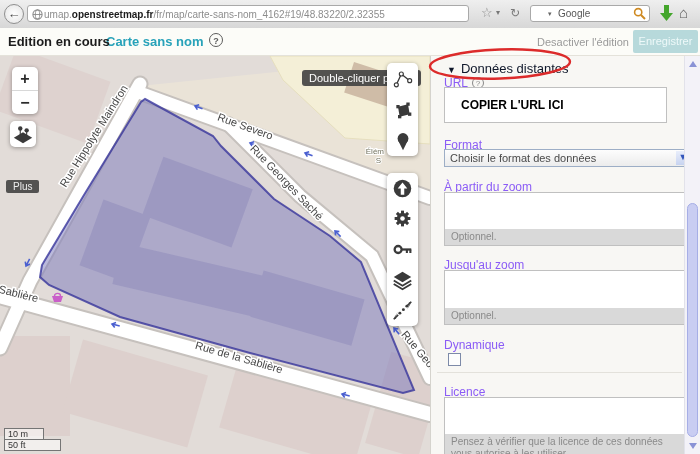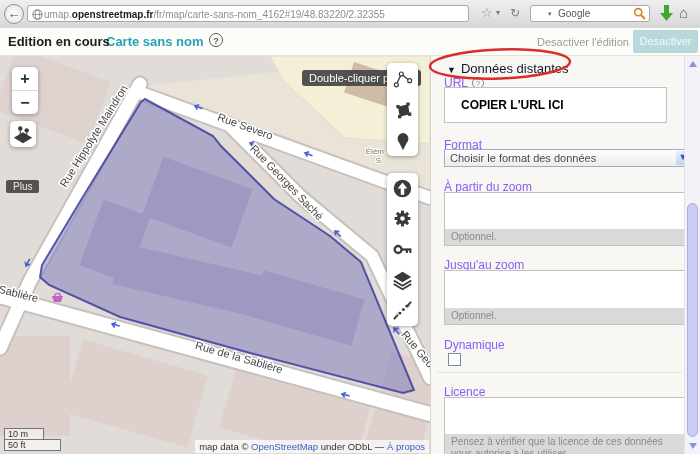--- a/index.html
+++ b/index.html
@@ -135,21 +135,21 @@
     <path d="M5,0 h5 v8 h4 l-6.5,8 L1,8 h4 Z" fill="#44a62c"></path>
   </svg>
   <div id="home-icon" class="abs">⌂</div>
 </div>
 
 <div id="editor-bar" class="abs">
   <span id="map-title" class="abs">Carte sans nom</span>
   <span id="edit-status" class="abs">Edition en cours</span>
   <span id="help-circle" class="abs">?</span>
   <span id="disable-edit" class="abs">Desactiver l'édition</span>
-  <div id="save-btn" class="abs">Desactiver</div>
+  <div id="save-btn" class="abs">Enregistrer</div>
 </div>
 
 <div id="map" class="abs">
   <svg width="430" height="398" viewBox="0 0 430 398">
 
     <rect x="0" y="0" width="430" height="398" fill="#e2dcd8"></rect>
 
     <polygon points="140,30 430,0 430,140 250,70" fill="#eae3d7"></polygon>
     <polygon points="270,0 430,0 430,88 345,82 283,24" fill="#f4efd7" stroke="#e6dfbe" stroke-width="1"></polygon>
     <rect x="348" y="12" width="46" height="32" fill="#cfbca7" transform="rotate(18 370 28)"></rect>
@@ -296,26 +296,20 @@
       <circle cx="17" cy="7" r="1.7" fill="#3a3a3a"></circle>
       <path d="M7,13 L2,22 L5,21 L3,19 Z" fill="#3a3a3a"></path>
       <path d="M17,11 L22,2 L19,3 L21,5 Z" fill="#3a3a3a"></path>
       <path d="M2,22 L7,17 M22,2 L17,7" stroke="#3a3a3a" stroke-width="2"></path>
     </svg>
   </div>
 
   <div id="scale-metric" class="abs scale-box">10 m</div>
   <div id="scale-imperial" class="abs scale-box">50 ft</div>
 
-  <div id="attribution" class="abs">
-    <span>map data ©</span>
-    <a>OpenStreetMap</a>
-    <span>under ODbL —</span>
-    <a>À propos</a>
-  </div>
 </div>
 
 <div id="panel" class="abs">
   <div id="panel-title" class="abs">
     <span class="tri">▼</span><span>Données distantes</span>
   </div>
 
   <div class="abs field-label" style="left:13px;top:20px">URL</div>
   <div id="url-help" class="abs">?</div>
   <input id="url-input" class="abs" type="text" readonly="" value="COPIER L'URL ICI" style="">

